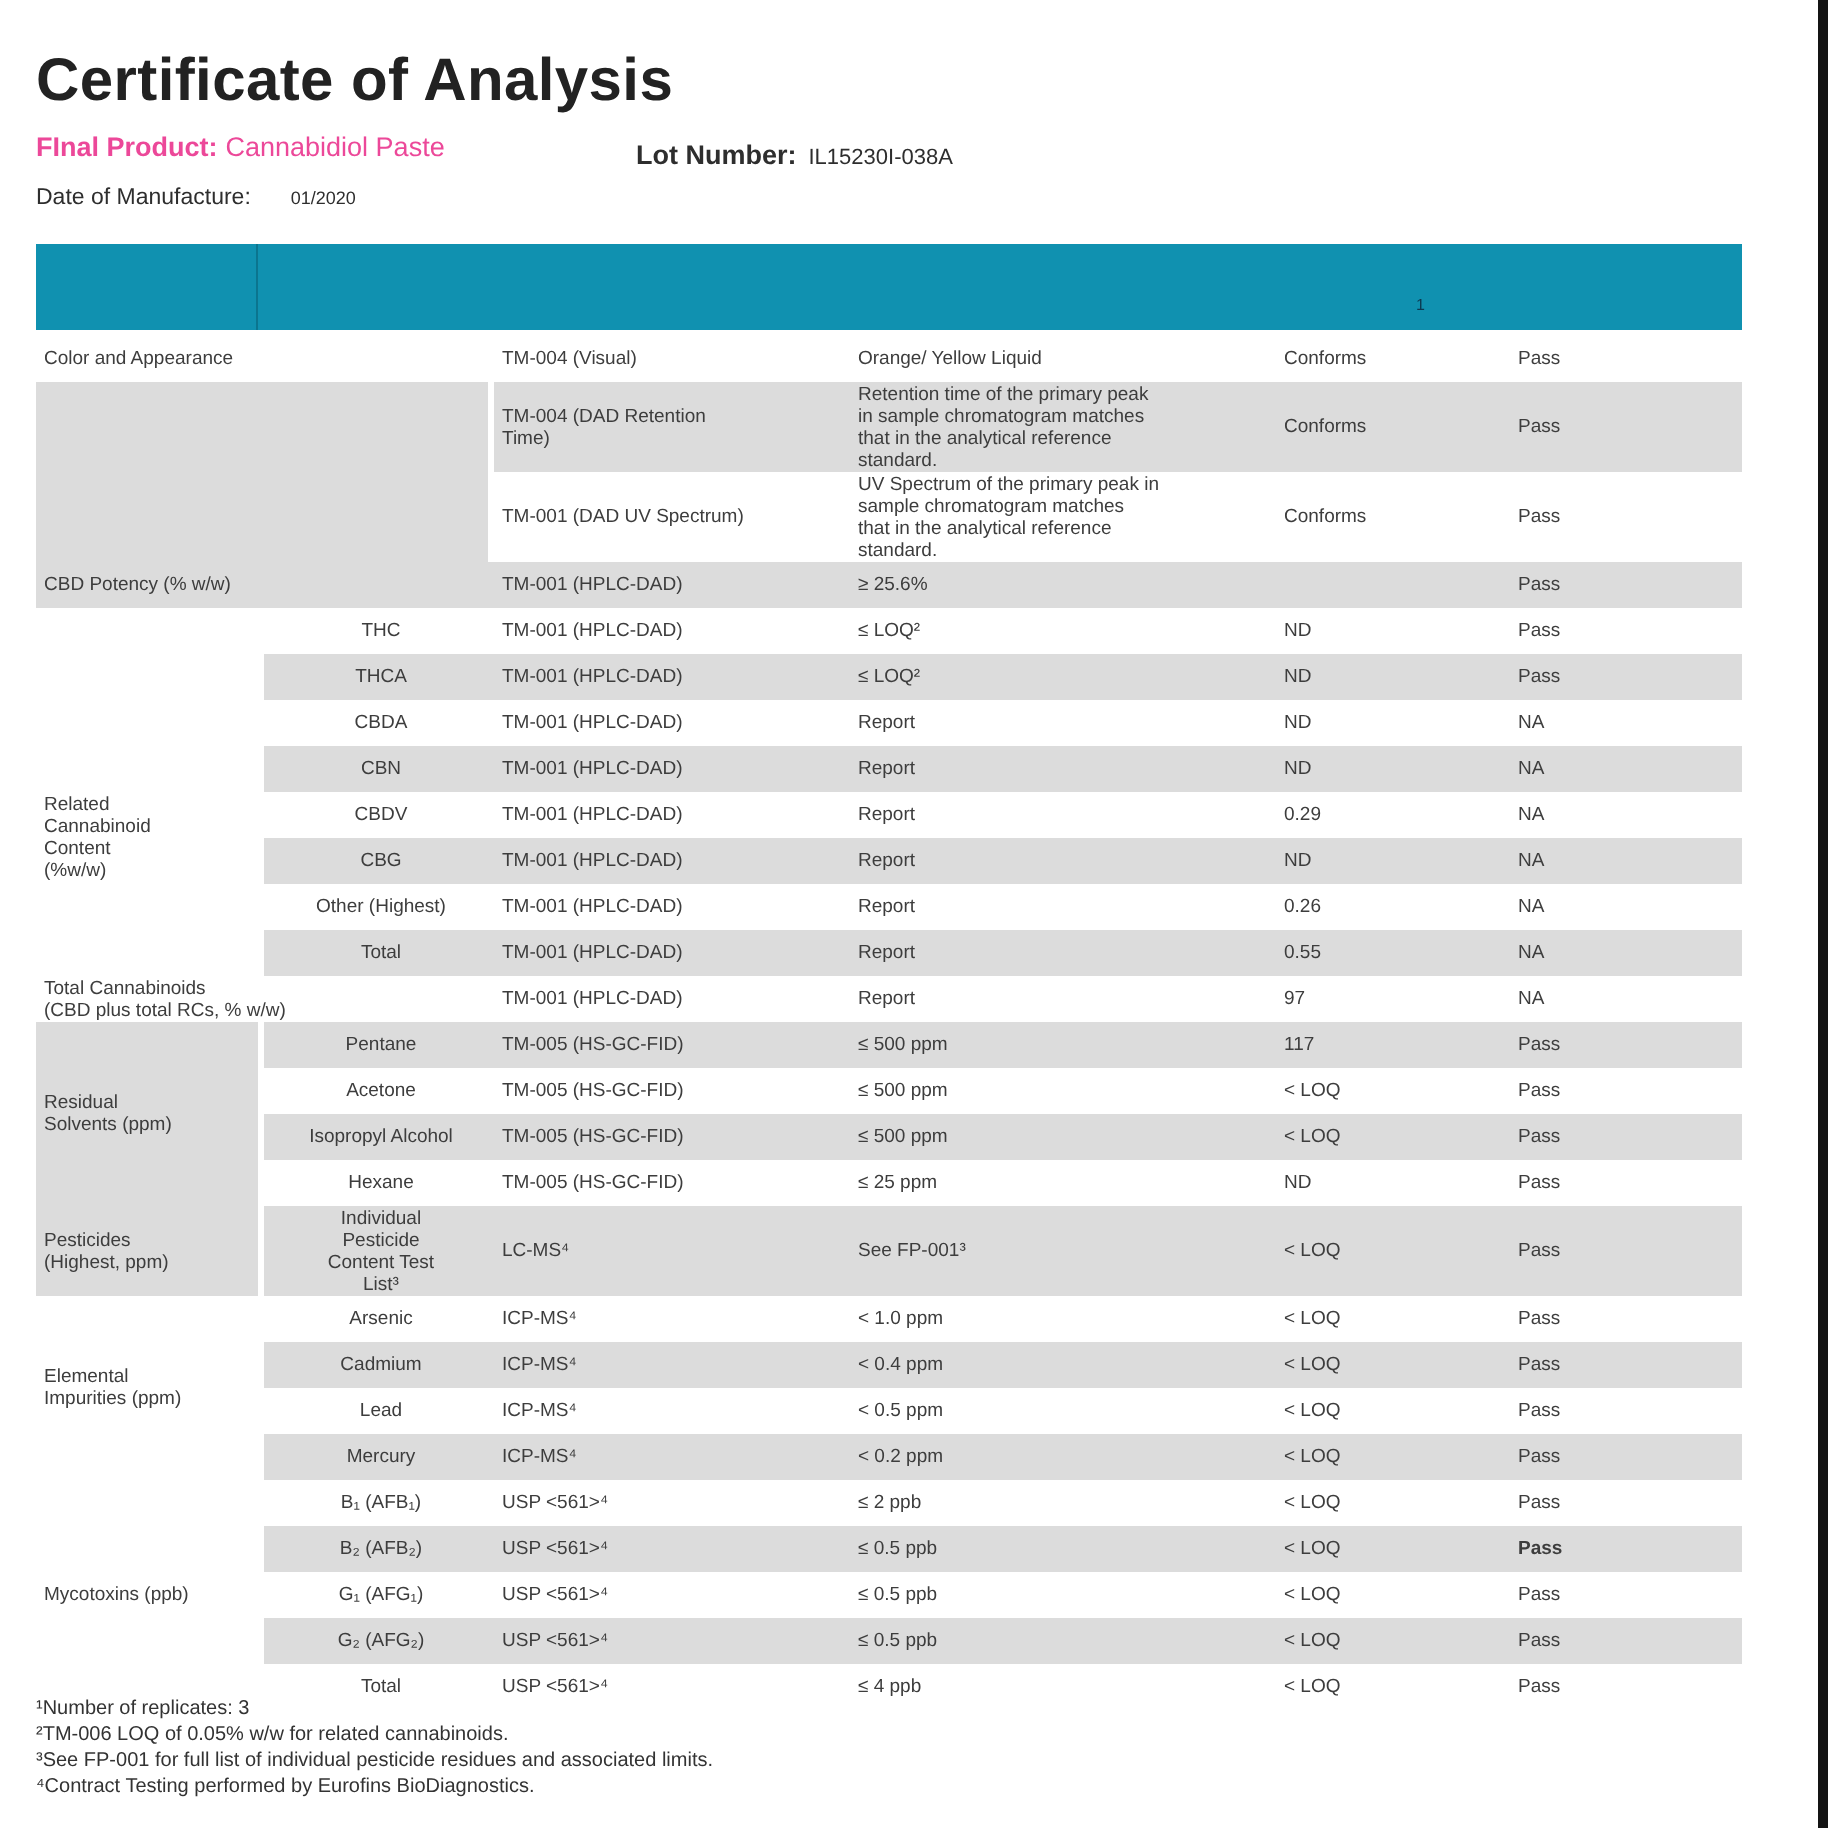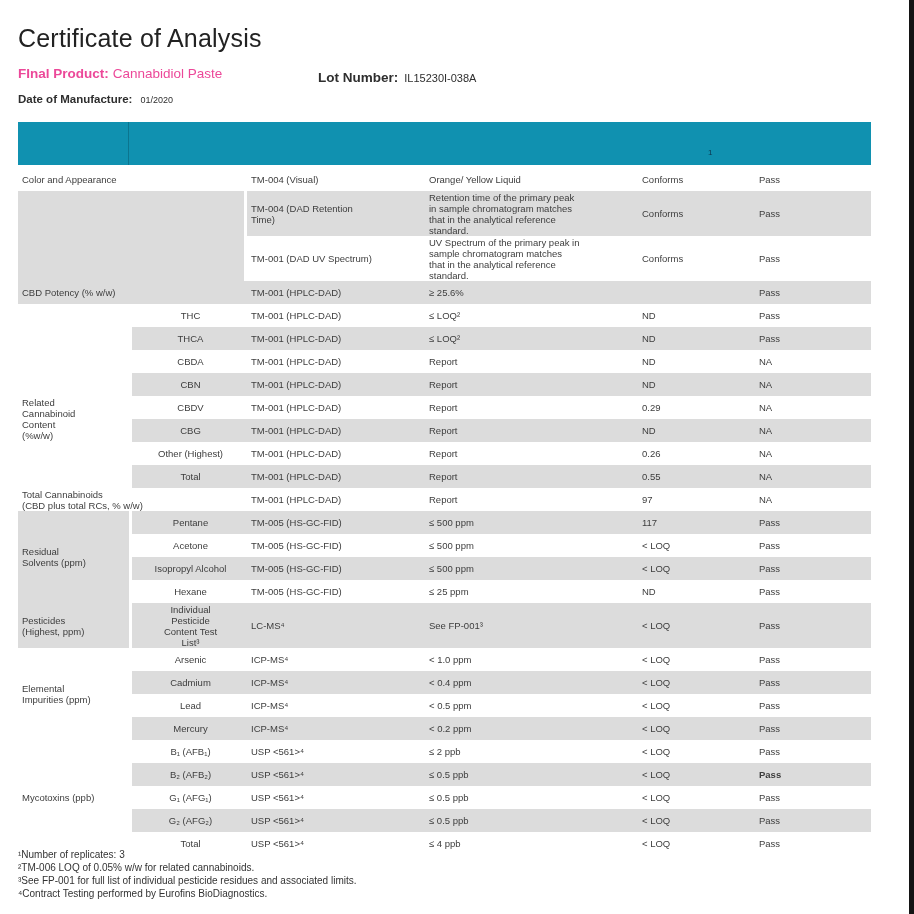--- a/index.html
+++ b/index.html
@@ -4,29 +4,29 @@
 <style>
   html,body{margin:0;padding:0;}
   body{
     width:914px;height:914px;position:relative;overflow:hidden;
     background:#ffffff;
     font-family:"Liberation Sans", sans-serif;
     color:#3d3d3d;
   }
   .page-title{
     position:absolute;left:18px;top:24px;
-    font-size:25px;font-weight:normal;color:#222222;letter-spacing:.2px;
+    font-size:30px;font-weight:bold;color:#222222;letter-spacing:.2px;
   }
   .product-line{position:absolute;left:18px;top:66px;font-size:13.5px;color:#ec4899;}
   .product-line .lbl{font-weight:bold;margin-right:4px;}
   .lot-line{position:absolute;left:318px;top:70px;font-size:13.5px;color:#2e2e2e;}
   .lot-line .lbl{font-weight:bold;margin-right:6px;}
   .lot-line .val{font-size:11px;}
   .dom-line{position:absolute;left:18px;top:93px;font-size:11.5px;color:#2e2e2e;}
-  .dom-line .lbl{font-weight:bold;margin-right:8px;}
+  .dom-line .lbl{font-weight:normal;margin-right:20px;}
   .dom-line .val{font-size:9px;}
 
   table.coa{
     position:absolute;left:18px;top:122px;width:853px;
     border-collapse:separate;border-spacing:0;table-layout:fixed;
   }
   table.coa thead th{
     background:#1091b0;height:43px;padding:0;border-bottom:3px solid #ffffff;
     position:relative;font-weight:normal;
   }

